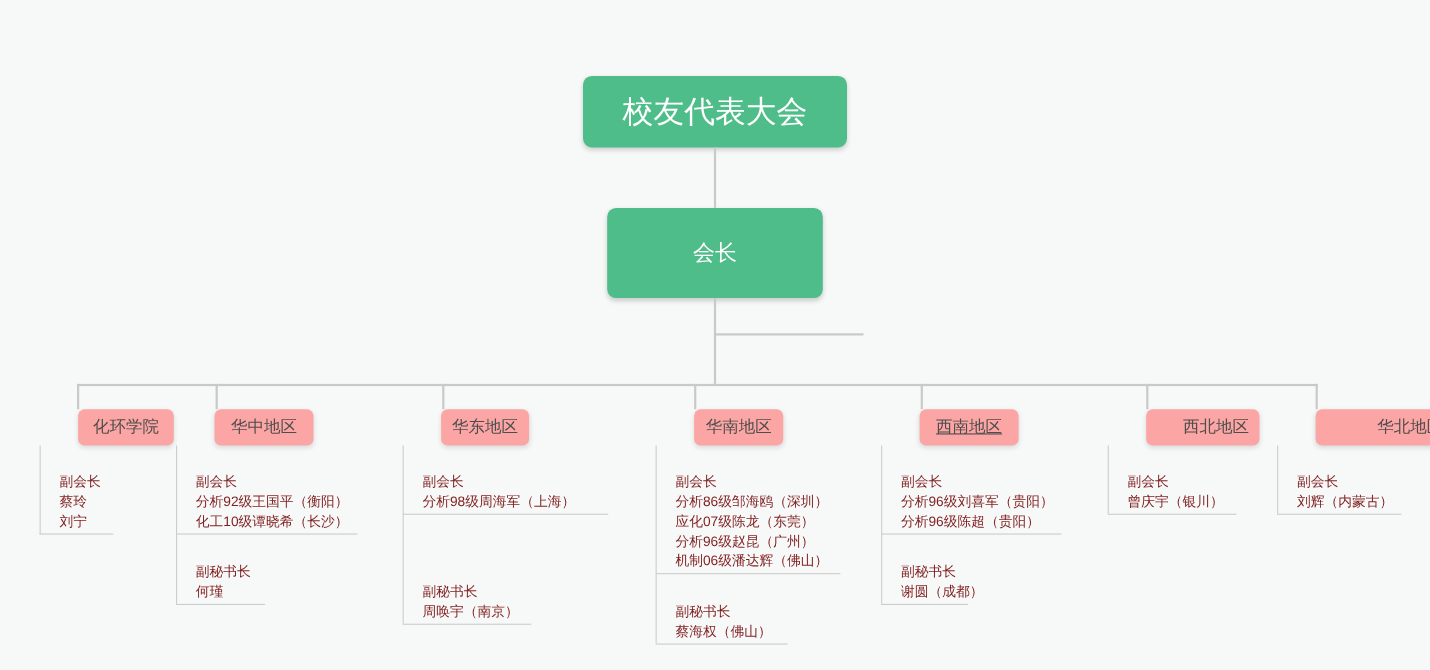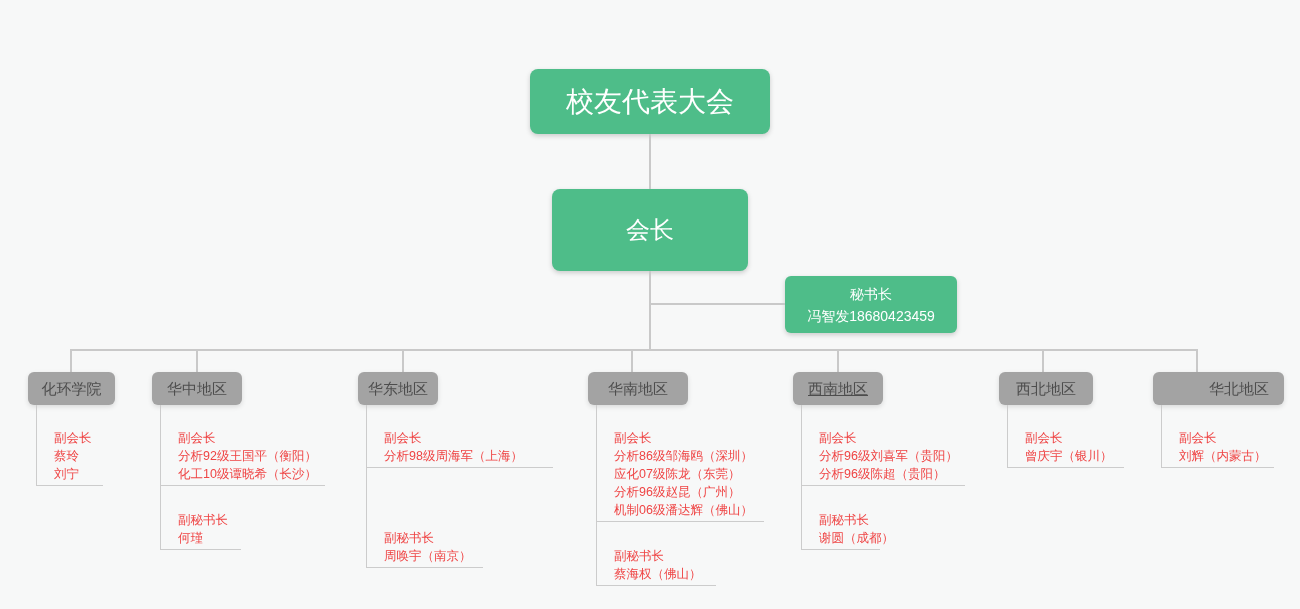--- a/index.html
+++ b/index.html
@@ -5,74 +5,70 @@
   html,body{margin:0;padding:0;}
   body{font-family:"Liberation Sans","DejaVu Sans",sans-serif;background:#f7f8f8;}
   .canvas{position:relative;width:1300px;height:609px;background:#f7f8f8;overflow:hidden;}
 
   
   .gnode{position:absolute;background:#4ebd89;color:#ffffff;border-radius:8px;
          box-shadow:0 2px 5px rgba(0,0,0,.18);display:flex;flex-direction:column;
          align-items:center;justify-content:center;text-align:center;}
   .gnode .l1,.gnode .l2{white-space:nowrap;}
   #root-node{left:530px;top:69px;width:240px;height:65px;font-size:28px;text-align:right;}
-  #president-node{left:552px;top:189px;width:196px;height:82px;font-size:24px;line-height:30px;}
+  #president-node{left:552px;top:189px;width:196px;height:82px;font-size:20px;line-height:30px;}
   #secretary-node{left:785px;top:276px;width:172px;height:57px;font-size:14px;line-height:22px;border-radius:6px;}
 
   
-  .rbox{position:absolute;top:372px;height:33px;line-height:33px;background:#a3a3a3;
+  .rbox{position:absolute;top:372px;height:33px;line-height:33px;background:#fca5a5;
         border-radius:6px;box-shadow:0 2px 5px rgba(0,0,0,.12);color:#4d4d4d;
-        font-size:15px;text-align:center;white-space:nowrap;}
+        font-size:15px;text-align:center;white-space:nowrap;margin-left:43px;}
 
   
   .vline,.hline{position:absolute;background:#c9c9c9;}
   .vline{width:2px;}
   .hline{height:2px;}
   .ctrunk{position:absolute;width:1px;background:#cccccc;}
 
   
   .group{position:absolute;border-bottom:1px solid #cccccc;padding-bottom:2px;}
-  .group .gl{padding-left:18px;font-size:12.5px;line-height:18px;color:#ef4444;white-space:nowrap;}
+  .group .gl{padding-left:18px;font-size:12.5px;line-height:18px;color:#7f1d1d;white-space:nowrap;}
 </style>
 </head>
 <body>
 
 <div class="canvas">
 
   <div class="gnode" id="root-node">
     <span class="l1">校友代表大会</span>
   </div>
 
   <div class="gnode" id="president-node">
     <span class="l1">会长</span>
   </div>
 
-  <div class="gnode" id="secretary-node">
-    <span class="l1">秘书长</span>
-    <span class="l2">冯智发18680423459</span>
-  </div>
 
   <div class="vline" style="left:649px;top:134px;height:55px;"></div>
   <div class="vline" style="left:649px;top:271px;height:78px;"></div>
   <div class="hline" style="left:650px;top:303px;width:135px;"></div>
   <div class="hline" style="left:70px;top:349px;width:1128px;"></div>
   <div class="vline" style="left:70px;top:349px;height:23px;"></div>
   <div class="vline" style="left:196px;top:349px;height:23px;"></div>
   <div class="vline" style="left:402px;top:349px;height:23px;"></div>
   <div class="vline" style="left:631px;top:349px;height:23px;"></div>
   <div class="vline" style="left:837px;top:349px;height:23px;"></div>
   <div class="vline" style="left:1042px;top:349px;height:23px;"></div>
   <div class="vline" style="left:1196px;top:349px;height:23px;"></div>
 
   <div class="rbox" style="left:28px;width:87px;">化环学院</div>
   <div class="rbox" style="left:152px;width:90px;">华中地区</div>
   <div class="rbox" style="left:358px;width:80px;">华东地区</div>
-  <div class="rbox" style="left:588px;width:100px;">华南地区</div>
+  <div class="rbox" style="left:588px;width:81px;">华南地区</div>
   <div class="rbox" style="left:793px;width:90px;text-decoration:underline;">西南地区</div>
-  <div class="rbox" style="left:999px;width:94px;">西北地区</div>
+  <div class="rbox" style="left:999px;width:79px;padding-left:24px;">西北地区</div>
   <div class="rbox" style="left:1153px;width:90px;padding-left:41px;">华北地区</div>
 
   <div class="ctrunk" style="left:36px;top:405px;height:81px;"></div>
   <div class="ctrunk" style="left:160px;top:405px;height:144px;"></div>
   <div class="ctrunk" style="left:366px;top:405px;height:162px;"></div>
   <div class="ctrunk" style="left:596px;top:405px;height:180px;"></div>
   <div class="ctrunk" style="left:801px;top:405px;height:144px;"></div>
   <div class="ctrunk" style="left:1007px;top:405px;height:62px;"></div>
   <div class="ctrunk" style="left:1161px;top:405px;height:62px;"></div>
 

